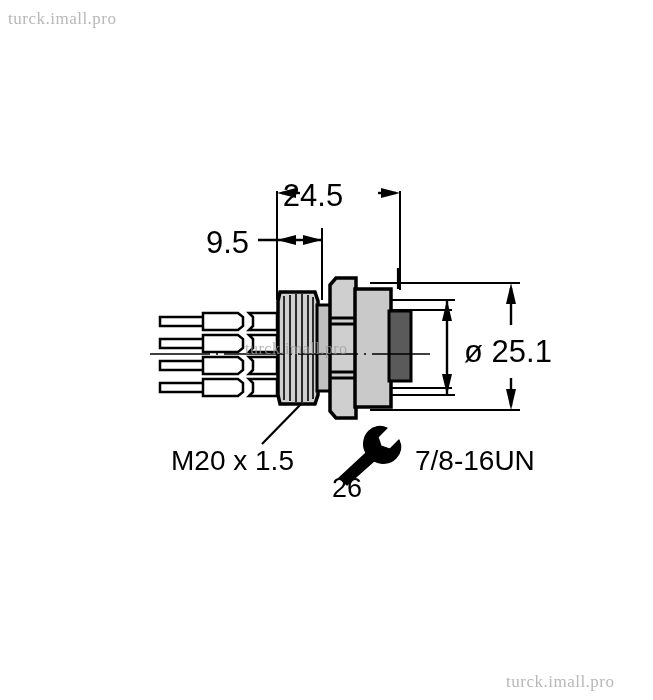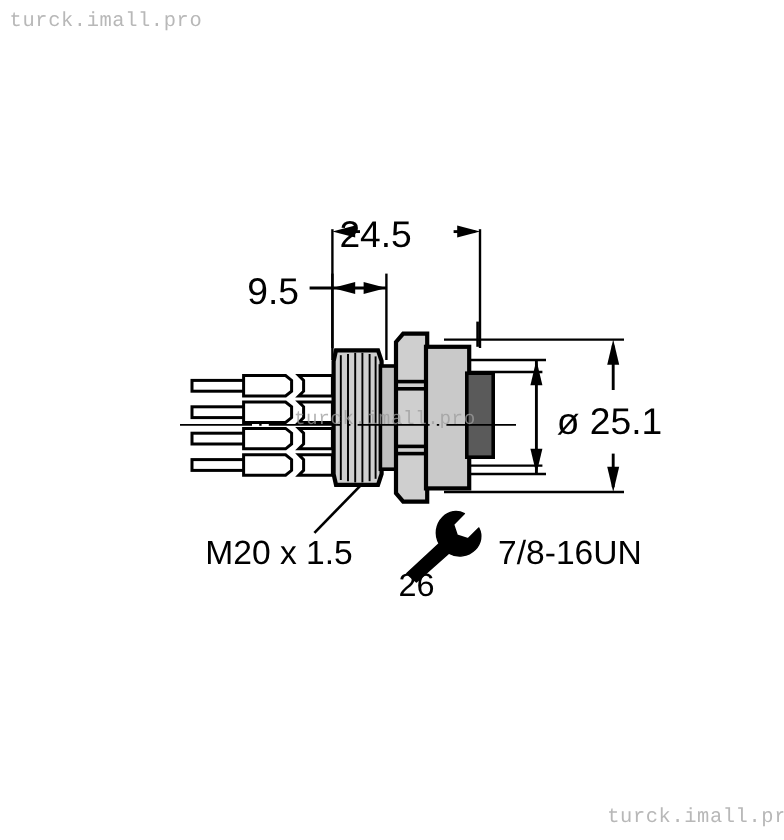--- a/index.html
+++ b/index.html
@@ -10,21 +10,21 @@
   #page {
     position: relative;
     width: 653px;
     height: 700px;
     background: #ffffff;
     overflow: hidden;
     font-family: "Liberation Sans", sans-serif;
   }
   .watermark {
     position: absolute;
-    font-family: Liberation Mono, monospace;
+    font-family: Liberation Serif, serif;
     font-size: 17px;
     color: #b8b8b8;
     letter-spacing: 0.5px;
     white-space: nowrap;
     user-select: none;
     text-align: center;
   }
   #wm-top-left { left: 8px; top: 9px; }
   #wm-bottom-right { left: 506px; top: 672px; }
   #wm-center {

